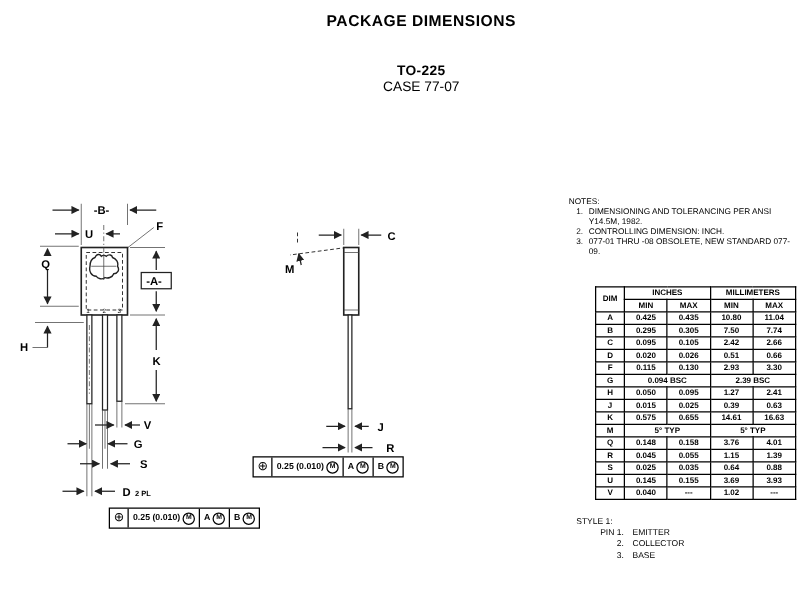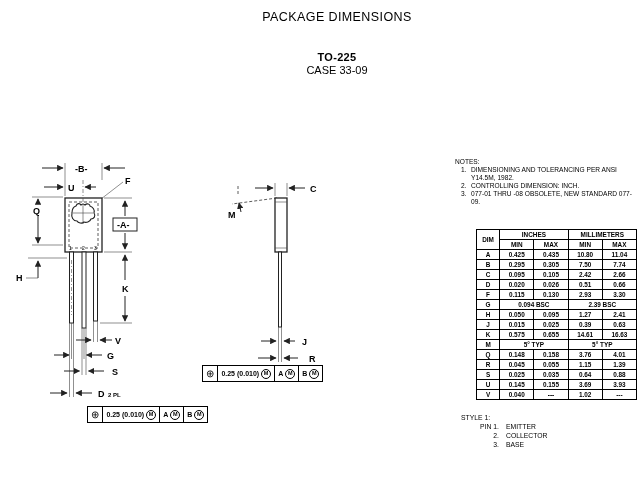--- a/index.html
+++ b/index.html
@@ -2,21 +2,21 @@
 <html><head>
 <meta charset="utf-8">
 <style>
   html,body{margin:0;padding:0;}
   body{
     width:640px;height:480px;position:relative;background:#ffffff;
     font-family:"Liberation Sans", sans-serif;color:#000;overflow:hidden;
   }
   .abs{position:absolute;}
   .center-block{left:0;width:606px;padding-left:34px;text-align:center;}
-  .page-title{top:10px;font-size:12.5px;font-weight:normal;letter-spacing:.4px;}
+  .page-title{top:10px;font-size:12.5px;font-weight:bold;letter-spacing:.4px;}
   .subtitle{top:51px;font-size:11px;line-height:13px;}
   .subtitle .pkg{font-weight:bold;letter-spacing:.3px;}
   
   .notes{left:455px;top:158px;width:186px;font-size:6.6px;line-height:8px;}
   .note-item{display:flex;margin-left:6px;}
   .note-num{width:10px;flex:none;}
   .note-text{flex:1;}
   
   table.dims{border-collapse:collapse;table-layout:fixed;width:161px;}
   table.dims th, table.dims td{
@@ -49,21 +49,21 @@
   svg .dash{stroke:#333;stroke-width:0.8;fill:none;stroke-dasharray:3 2;}
   svg .dashdot{stroke:#444;stroke-width:0.6;fill:none;stroke-dasharray:4 2 1 2;}
   svg .body{stroke:#222;stroke-width:1.3;fill:#fff;}
 </style>
 </head>
 <body>
 
 <div class="abs center-block page-title">PACKAGE DIMENSIONS</div>
 <div class="abs center-block subtitle">
   <div class="pkg">TO-225</div>
-  <div>CASE 33-09</div>
+  <div>CASE 77-07</div>
 </div>
 
 <svg class="abs" style="left:12px;top:150px;" width="140" height="250" viewBox="0 0 140 250">
   <defs>
     <marker id="ar1" viewBox="0 0 10 10" refX="9" refY="5" markerWidth="6.5" markerHeight="6.5" orient="auto-start-reverse">
       <path d="M0,0 L10,5 L0,10 z" fill="#222"></path>
     </marker>
   </defs>
 
   <g>

